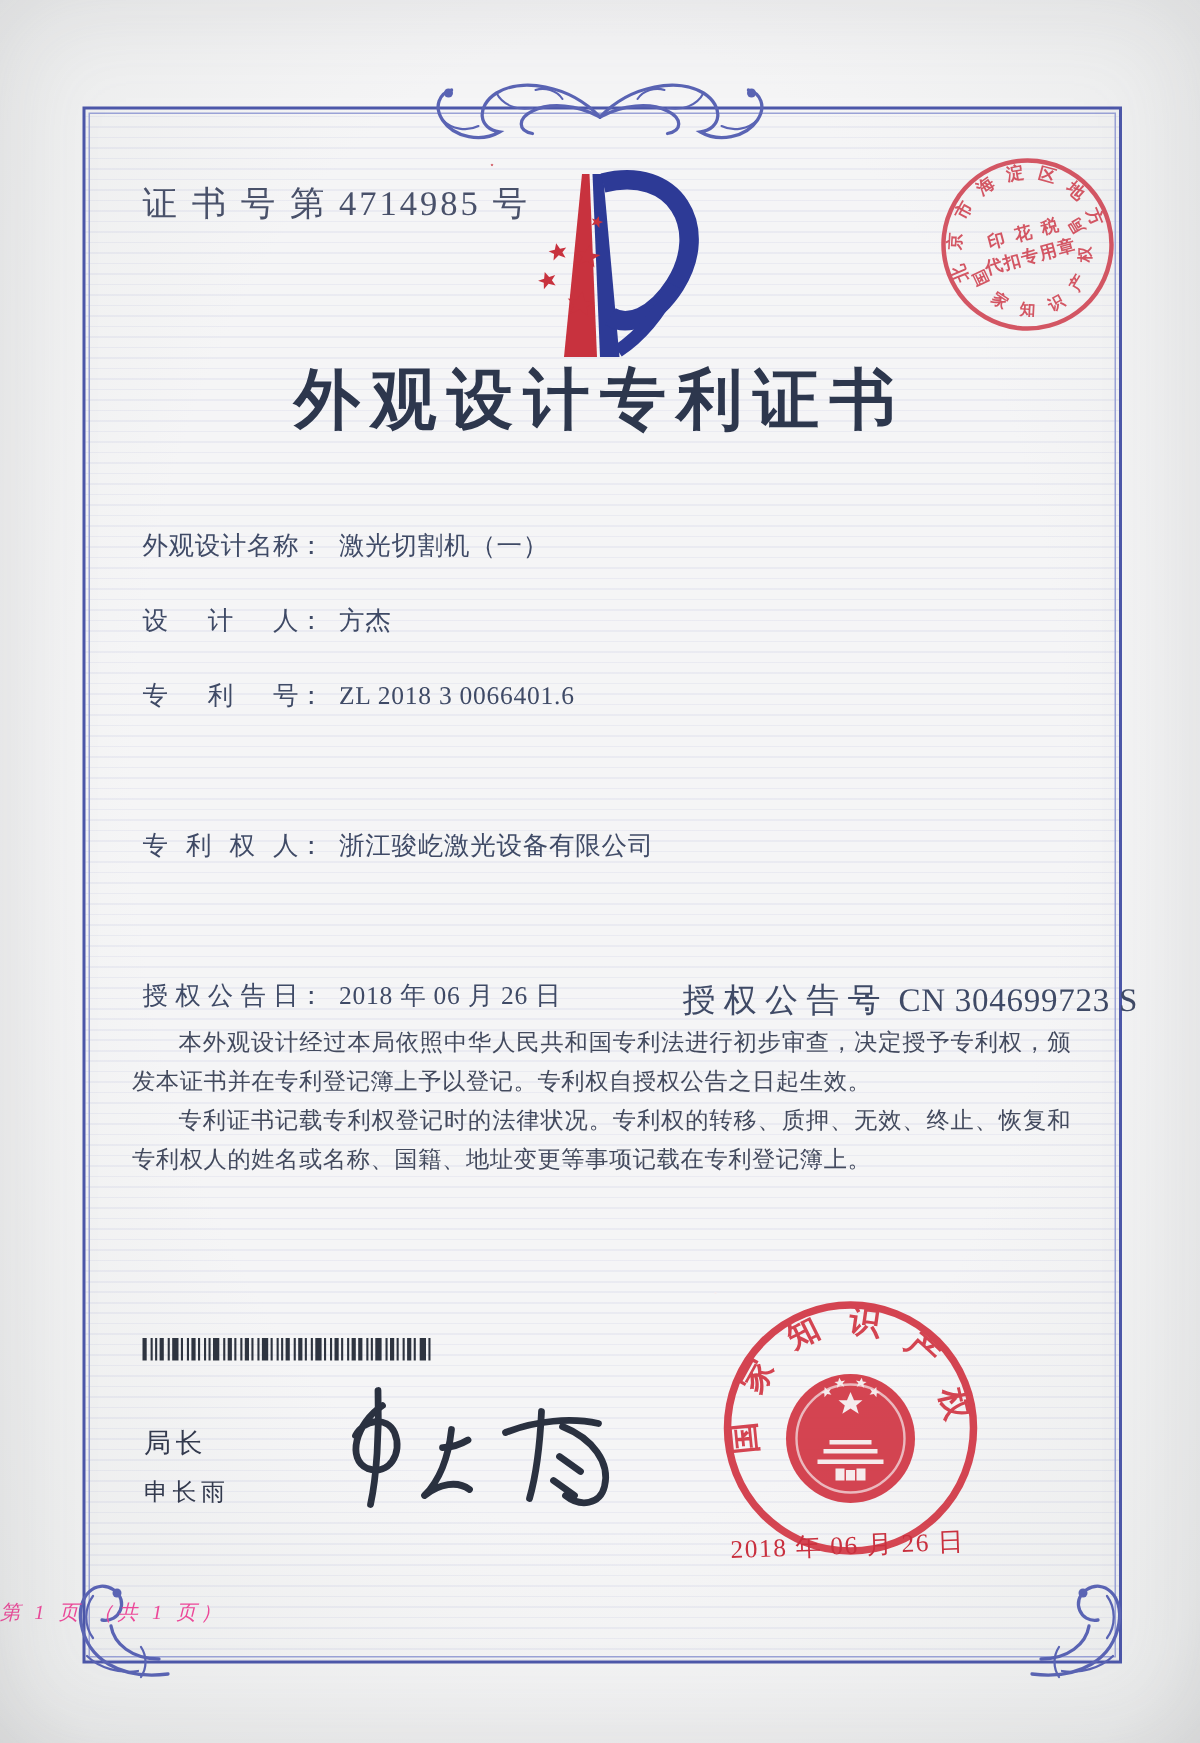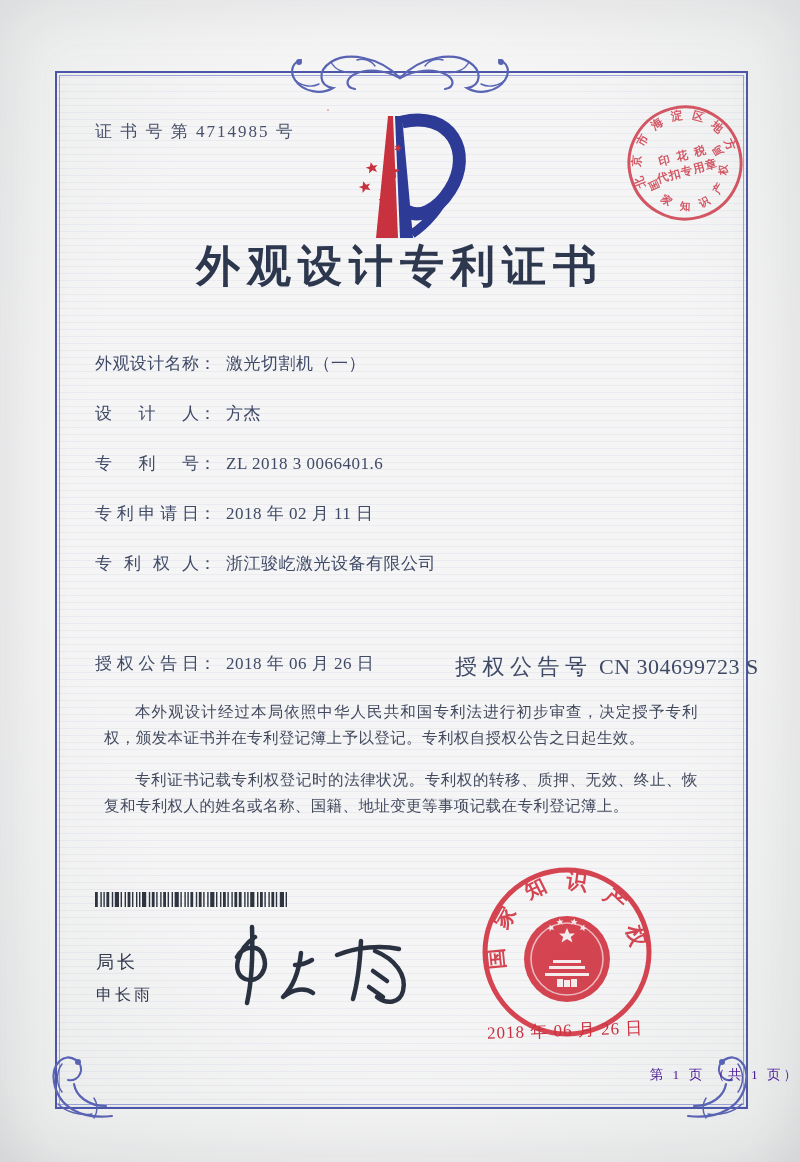--- a/index.html
+++ b/index.html
@@ -13,47 +13,47 @@
   .frame{
     position:absolute;left:55px;top:71px;width:689px;height:1034px;
     border:2px solid #4c57a9;
     background:repeating-linear-gradient(0deg, rgba(138,144,200,0.10) 0 1px, rgba(255,255,255,0) 1px 7px);
   }
   .frame::before{
     content:"";position:absolute;inset:2px;border:1px solid #9aa2d6;pointer-events:none;
   }
   .vignette{position:absolute;inset:0;box-shadow:inset 0 0 70px rgba(110,112,120,.16);pointer-events:none;}
   .certno{
-    position:absolute;left:95px;top:120px;font-size:17px;letter-spacing:2px;color:#49516a;text-align:center;
+    position:absolute;left:95px;top:120px;font-size:23px;letter-spacing:2px;color:#49516a;text-align:center;
   }
   .title{
     position:absolute;left:0;top:237px;width:100%;text-align:center;
     font-size:44px;font-weight:bold;letter-spacing:7px;color:#2d374d;
   }
   .frow{position:absolute;left:95px;font-size:17px;color:#3f4a66;white-space:nowrap;}
   .flabel{display:inline-block;width:104px;text-align:justify;text-align-last:justify;}
   .fcolon{display:inline-block;margin-right:10px;}
   .fvalue{letter-spacing:.5px;}
   .addrval{display:inline-block;width:505px;white-space:pre-line;vertical-align:top;line-height:26px;}
   .frow2{position:absolute;left:455px;font-size:22px;color:#3f4a66;white-space:nowrap;}
   .flabel2{display:inline-block;width:112px;text-align:justify;text-align-last:justify;}
   .paras{position:absolute;left:88px;top:683px;width:626px;}
   .paras p{
-    margin:16px;font-size:15.5px;line-height:26px;text-align:justify;
+    margin:0;font-size:15.5px;line-height:26px;text-align:justify;
     text-indent:2em;color:#434a5e;letter-spacing:.4px;
   }
   .sigrole{position:absolute;left:96px;top:950px;font-size:18px;letter-spacing:3px;color:#333a4e;}
   .signame{position:absolute;left:96px;top:985px;font-size:16px;letter-spacing:3px;color:#333a4e;}
   .sealdate{
     position:absolute;left:487px;top:1019px;font-size:17px;letter-spacing:1px;
     color:#c9303e;transform:rotate(-2deg);
   }
   .footer{
-    position:absolute;left:0;top:1066px;width:100%;text-align:right;
-    font-size:13.5px;letter-spacing:3px;color:#4c1d95;
+    position:absolute;left:0;top:1066px;width:100%;text-align:left;
+    font-size:13.5px;letter-spacing:3px;color:#ec4899;font-style:italic;
   }
   svg{position:absolute;overflow:visible;}
   .stampwrap{opacity:.88;}
   .sealwrap{opacity:.94;}
 </style>
 </head>
 <body>
 
 <div id="page">
 
@@ -107,23 +107,20 @@
   <div class="title">外观设计专利证书</div>
 
   <div class="frow" style="top:352px">
     <span class="flabel">外观设计名称</span><span class="fcolon">：</span><span class="fvalue">激光切割机（一）</span>
   </div>
   <div class="frow" style="top:402px">
     <span class="flabel">设 计 人</span><span class="fcolon">：</span><span class="fvalue">方杰</span>
   </div>
   <div class="frow" style="top:452px">
     <span class="flabel">专 利 号</span><span class="fcolon">：</span><span class="fvalue">ZL 2018 3 0066401.6</span>
-  </div>
-  <div class="frow" style="top:502px">
-    <span class="flabel">专利申请日</span><span class="fcolon">：</span><span class="fvalue">2018 年 02 月 11 日</span>
   </div>
   <div class="frow" style="top:552px">
     <span class="flabel">专 利 权 人</span><span class="fcolon">：</span><span class="fvalue">浙江骏屹激光设备有限公司</span>
   </div>
   <div class="frow" style="top:652px">
     <span class="flabel">授权公告日</span><span class="fcolon">：</span><span class="fvalue">2018 年 06 月 26 日</span>
   </div>
   <div class="frow2" style="top:652px">
     <span class="flabel2">授 权 公 告 号</span><span class="fcolon">：</span><span class="fvalue">CN 304699723 S</span>
   </div>

